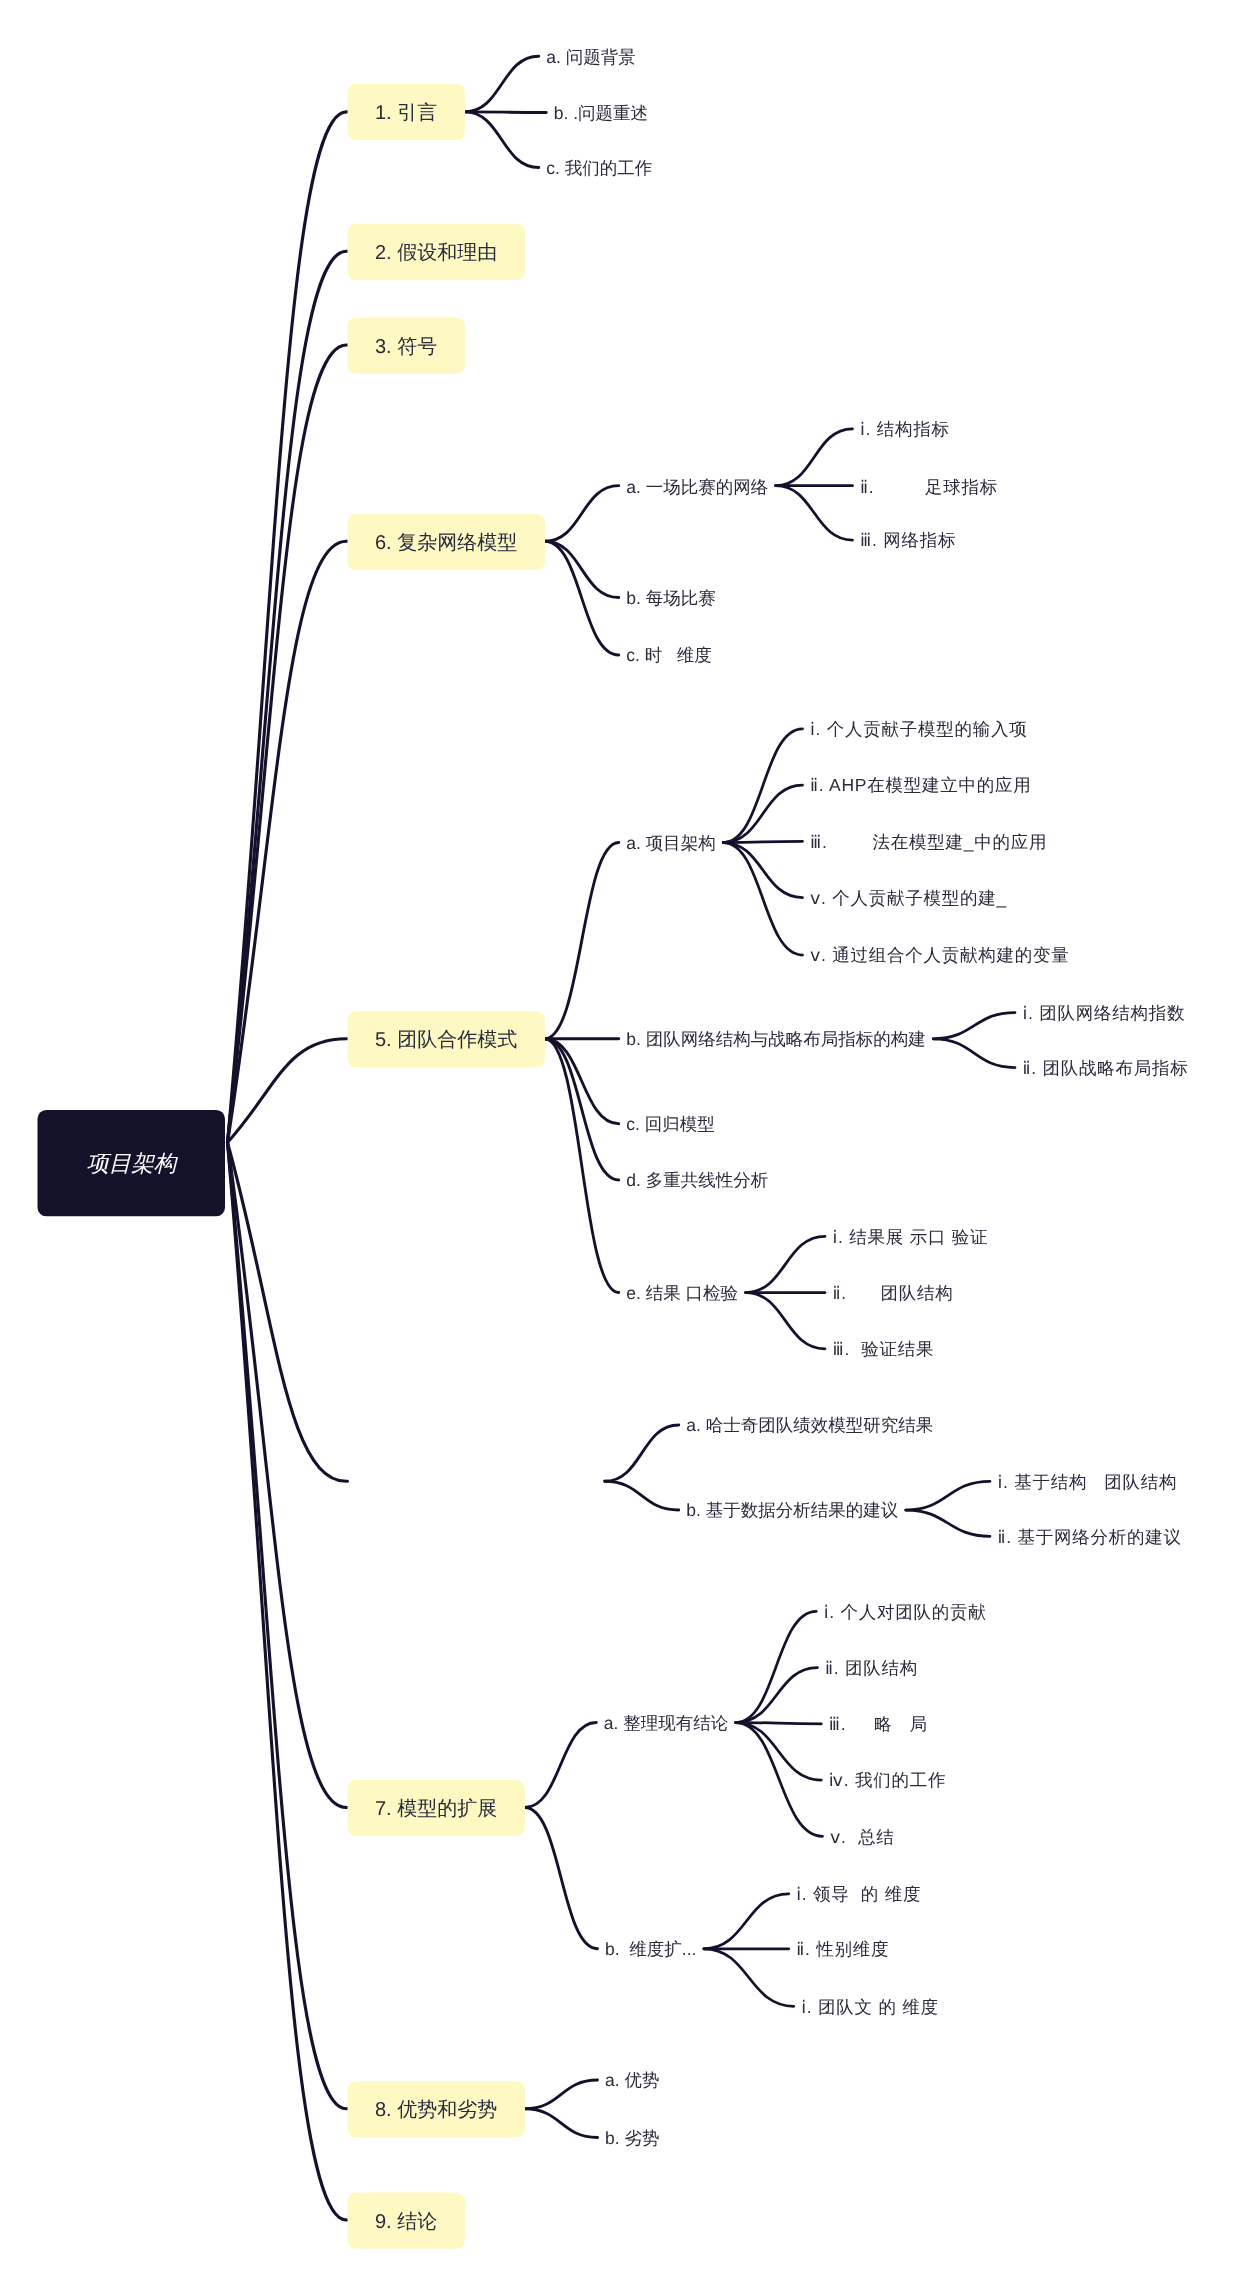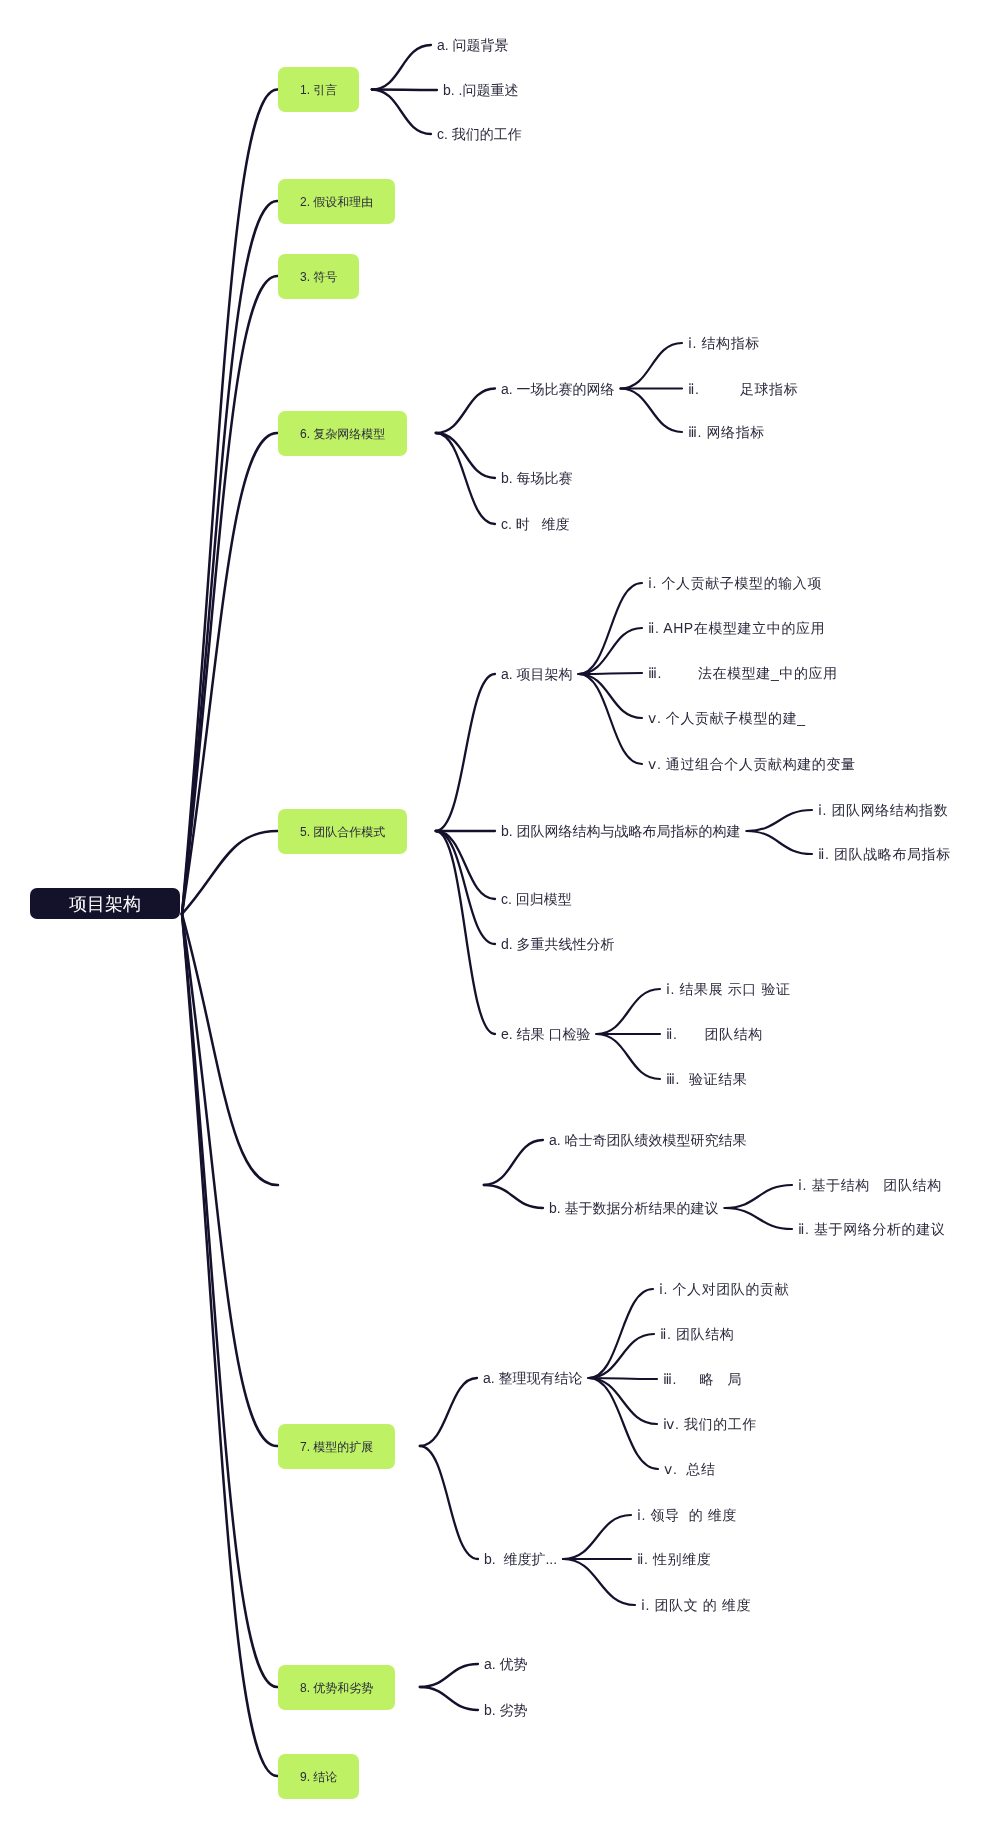--- a/index.html
+++ b/index.html
@@ -4,24 +4,24 @@
 <title>项目架构</title>
 <style>
   html,body{margin:0;padding:0;}
   body{width:992px;height:1828px;position:relative;overflow:hidden;background:#ffffff;
        font-family:"Liberation Sans",sans-serif;-webkit-font-smoothing:antialiased;}
   #mindmap{position:absolute;left:0;top:0;width:992px;height:1828px;}
   #links{position:absolute;left:0;top:0;width:992px;height:1828px;}
   #links path{fill:none;stroke:#15112c;stroke-linecap:round;}
   .node{position:absolute;white-space:pre;}
   .node > span{display:inline-block;backface-visibility:hidden;}
-  .branch-node{border-radius:7px;font-size:12px;padding:14px 22px 12px;line-height:19px;
-               background:#bef264;color:#2a2a3d;}
-  .root-node{border-radius:7px;font-size:18px;padding:6px 30px;line-height:21px;
-             text-align:center;background:#14122b;color:#ffffff;}
+  .branch-node{border-radius:7px;font-size:16px;padding:14px 22px 12px;line-height:19px;
+               background:#fef9c3;color:#2a2a3d;}
+  .root-node{border-radius:7px;font-size:18px;padding:33px 30px;line-height:21px;
+             text-align:center;background:#14122b;color:#ffffff;font-style:italic;}
   .leaf-node{font-size:14px;line-height:16px;color:#2a2a3d;}
   .lvl3{letter-spacing:0.6px;text-decoration:underline;}
 </style>
 </head>
 <body>
 
 <div id="mindmap">
   <svg id="links" width="992" height="1828" viewBox="0 0 992 1828" xmlns="http://www.w3.org/2000/svg">
     <path d="M182,914 C221.15,483.12 228.92,84.47 278,89.5" stroke-width="2.5"></path>
     <path d="M371.8,89.5 C401.40,89.5 401.40,45 431,45" stroke-width="2.3"></path>

